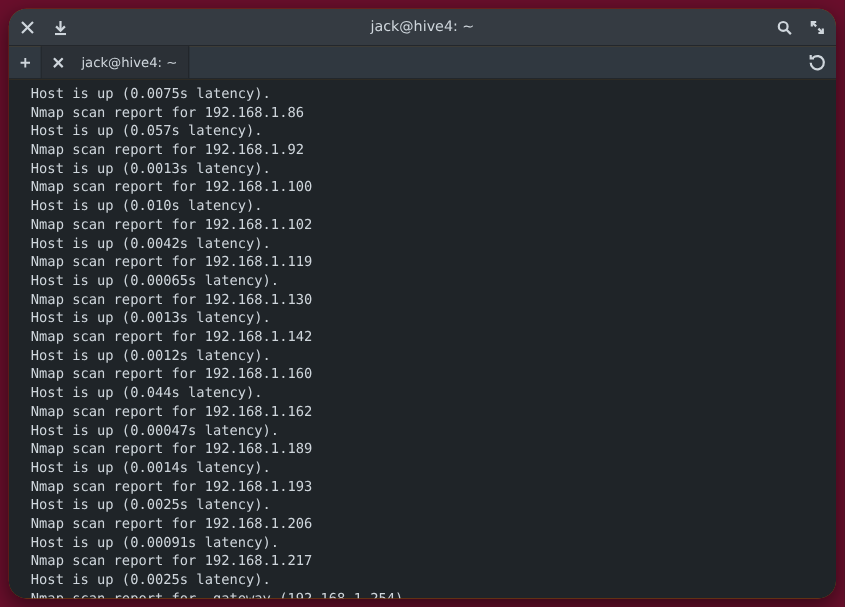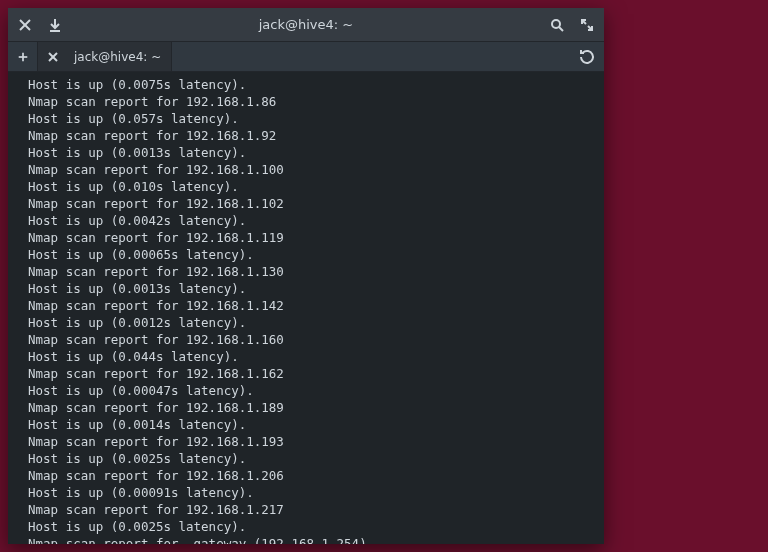--- a/index.html
+++ b/index.html
@@ -7,24 +7,24 @@
     background: #6a0f2c;
     width: 768px;
     height: 552px;
     font-family: "DejaVu Sans Mono", "Liberation Mono", monospace;
     overflow: hidden;
   }
   .window {
     position: absolute;
     left: 8px;
     top: 8px;
-    width: 596px;
+    width: 752px;
     height: 536px;
     background: #a16207;
-    border-radius: 0;
+    border-radius: 16px;
     box-shadow: 0 6px 20px rgba(0,0,0,0.5);
     display: flex;
     flex-direction: column;
     overflow: hidden;
   }
   .titlebar {
     height: 34px;
     background: #353b42;
     display: flex;
     align-items: center;

